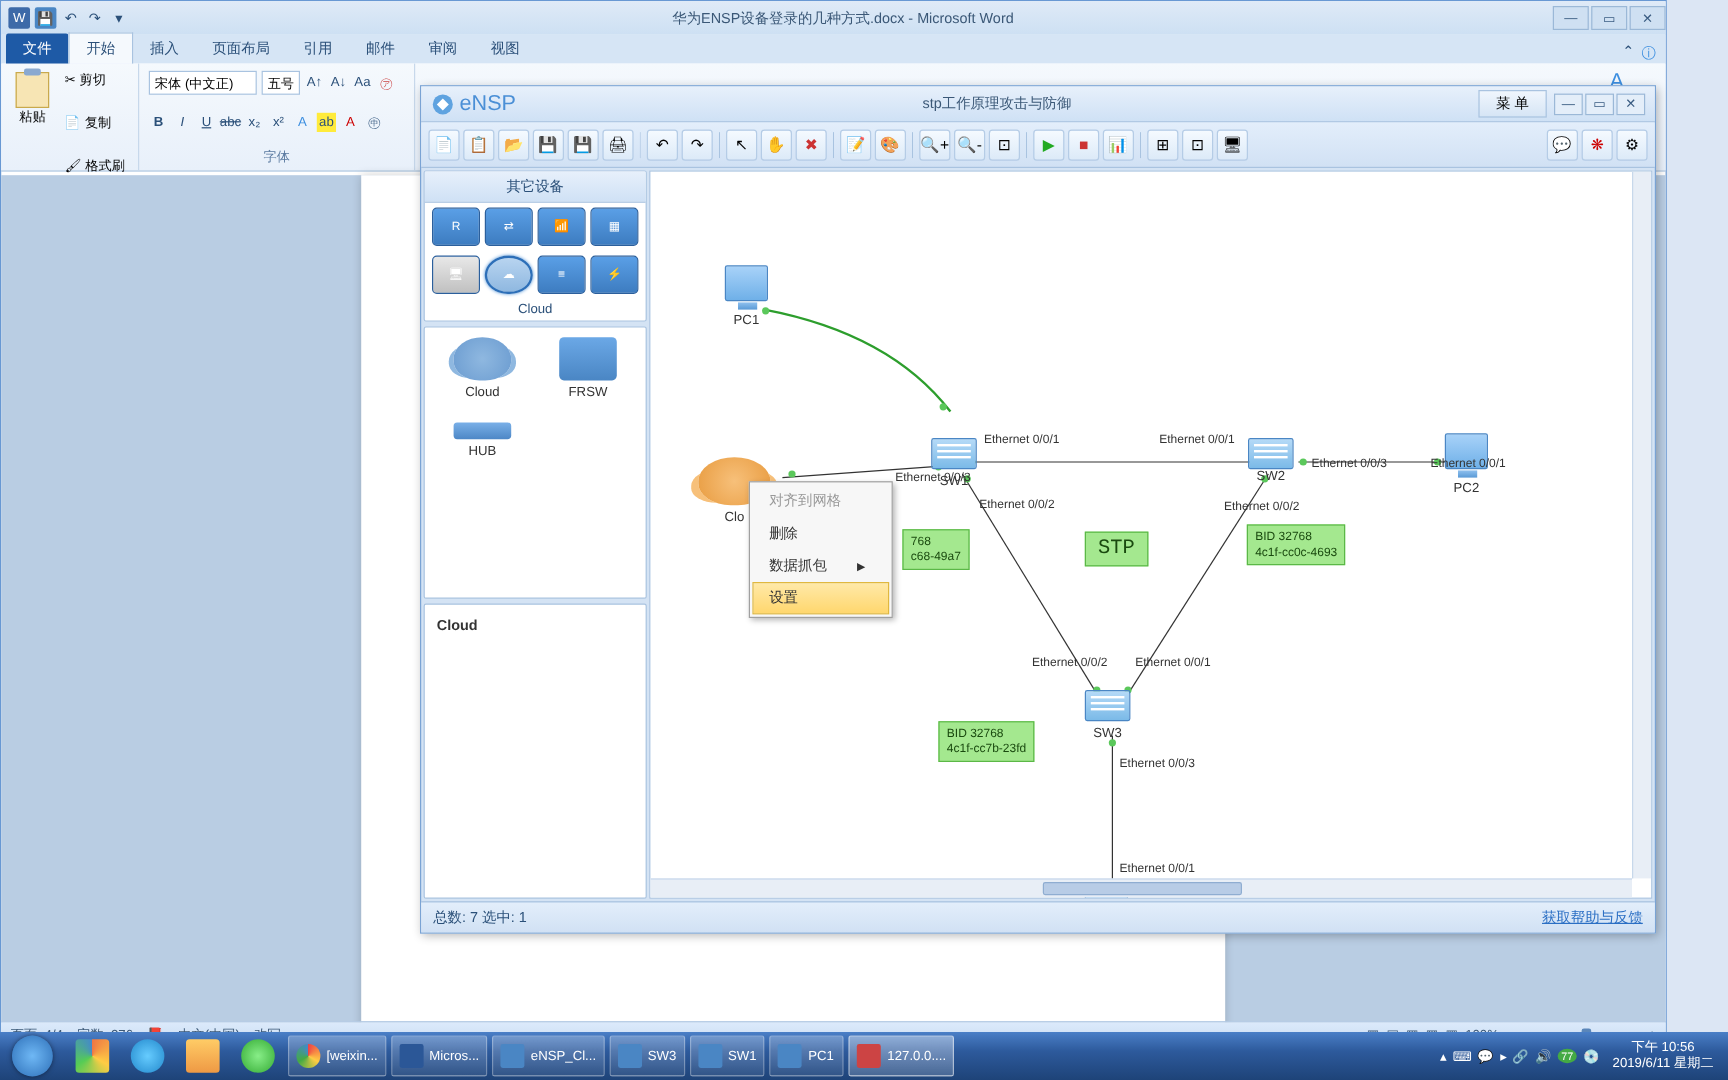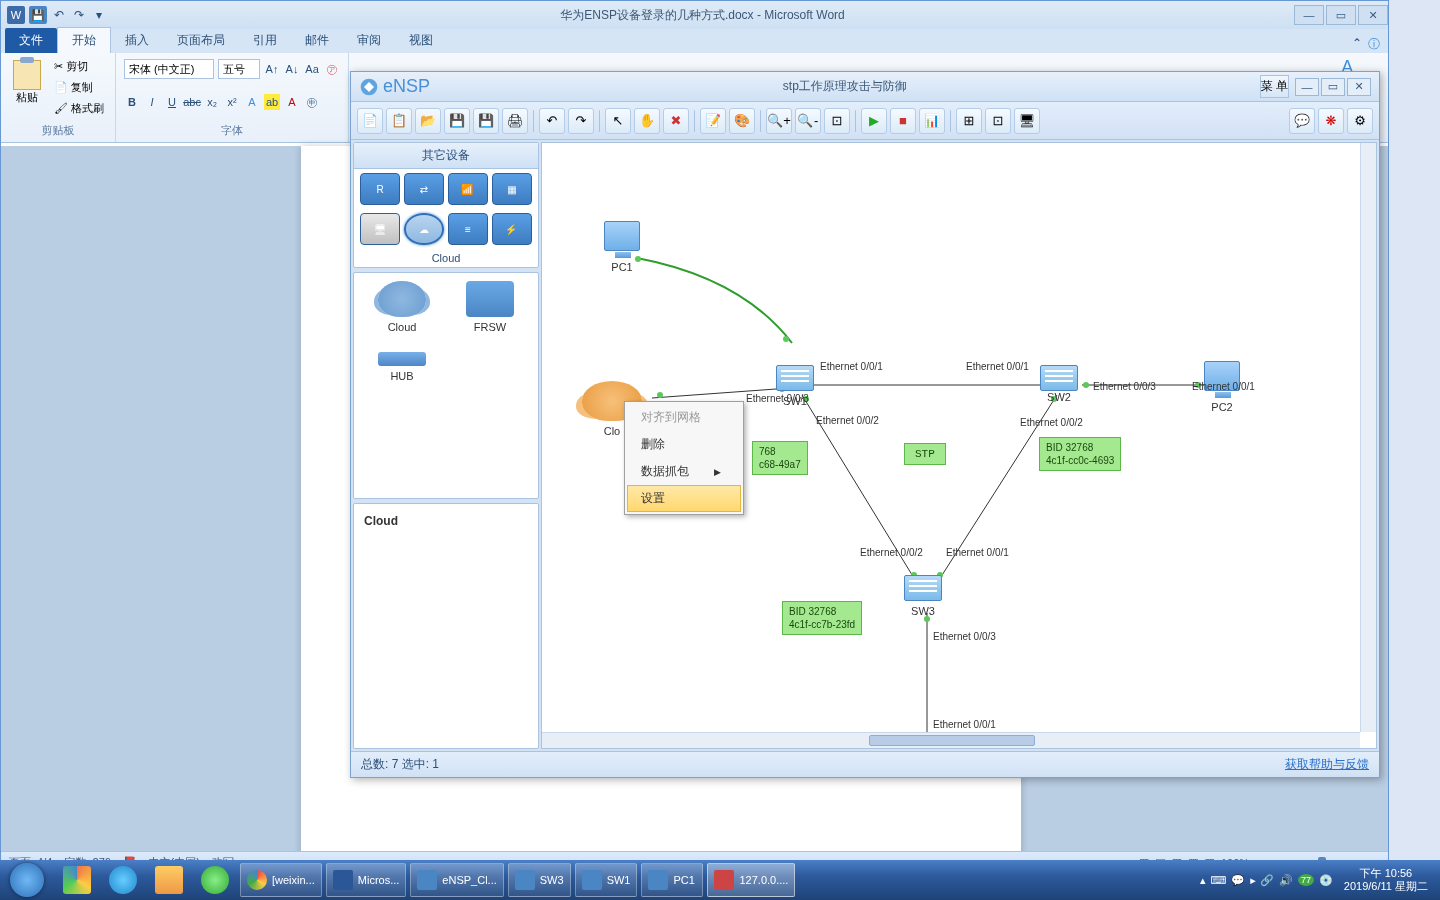--- a/index.html
+++ b/index.html
@@ -22,38 +22,38 @@
 
 .ribbon-body { height:90px; background:linear-gradient(#f5f9fd,#e8f0fa); border-bottom:1px solid #a9c3e0; display:flex; font-size:11px; }
 .rb-group { border-right:1px solid #c7d8eb; padding:4px 8px; display:flex; flex-direction:column; justify-content:space-between; }
 .rb-group-label { text-align:center; color:#5a7aa0; font-size:11px; }
 .rb-row { display:flex; align-items:center; gap:4px; margin:2px 0; }
 .rb-btn { padding:2px 3px; border-radius:2px; }
 .paste-big { width:36px; height:50px; display:flex; flex-direction:column; align-items:center; justify-content:center; }
 .paste-ico { width:28px; height:30px; background:#f7e5b4; border:1px solid #c9a94c; position:relative; }
 .paste-ico::before { content:""; position:absolute; top:-4px; left:6px; width:14px; height:6px; background:#8aa9d0; border-radius:2px; }
 .combo { height:20px; border:1px solid #a9c3e0; background:#fff; padding:0 4px; font-size:11px; display:flex; align-items:center; }
-.combo.small { width:42px;font-family:Liberation Mono, monospace; }
+.combo.small { width:32px;font-family:Liberation Mono, monospace; }
 .ico { width:16px; height:16px; display:inline-flex; align-items:center; justify-content:center; color:#2b5079; }
 
 .word-doc { position:absolute; top:145px; left:0; right:0; bottom:22px; background:#b9cde3; }
 .word-page { position:absolute; top:0; left:300px; width:720px; height:900px; background:#fff; box-shadow:0 0 8px rgba(0,0,0,.2); }
 
 .word-status { position:absolute; bottom:0; left:0; right:0; height:22px; background:linear-gradient(#dceafb,#c6daf1); border-top:1px solid #a9c3e0; display:flex; align-items:center; font-size:11px; color:#3b5877; padding:0 8px; gap:12px; }
 .ws-right { margin-left:auto; display:flex; gap:6px; align-items:center; }
 .ws-zoom-slider { width:100px; height:3px; background:#8fadd1; position:relative; }
 .ws-zoom-slider::after { content:""; position:absolute; left:50%; top:-4px; width:8px; height:11px; background:#5a86ba; border-radius:2px; }
 
 
 .ensp { position:absolute; top:71px; left:350px; width:1030px; height:707px; background:#d4e3f4; border:1px solid #7aa3d4; box-shadow:2px 2px 8px rgba(0,0,0,.3); }
 .ensp-title { height:30px; background:linear-gradient(#e7f0fb,#cfe1f5); display:flex; align-items:center; padding:0 8px; border-bottom:1px solid #a9c3e0; }
 .ensp-logo { display:flex; align-items:center; gap:4px; color:#4a8fd6; font-weight:normal; font-size:18px; }
 .ensp-logo svg { width:20px; height:20px; }
 .ensp-title-text { flex:1; text-align:center; font-size:12px; color:#3b5877; }
-.ensp-menu-btn { padding:2px 0; background:linear-gradient(#f0f6fd,#d6e5f5); border:1px solid #a9c3e0; font-size:12px; margin-right:6px; }
+.ensp-menu-btn { padding:2px 14px; background:linear-gradient(#f0f6fd,#d6e5f5); border:1px solid #a9c3e0; font-size:12px; margin-right:6px; }
 .ensp-ctrls { display:flex; gap:2px; }
 .ec { width:24px; height:18px; background:#e4eef9; border:1px solid #9bb8d7; display:flex; align-items:center; justify-content:center; font-size:11px; color:#3a5c82; }
 
 .ensp-toolbar { height:38px; background:linear-gradient(#e3eefb,#d1e1f4); border-bottom:1px solid #a9c3e0; display:flex; align-items:center; padding:0 6px; gap:3px; }
 .tbtn { width:26px; height:26px; background:linear-gradient(#f5faff,#dceaf8); border:1px solid #b5cce6; border-radius:3px; display:flex; align-items:center; justify-content:center; font-size:13px; }
 .tbtn.sep { width:0; border:none; border-left:1px solid #a9c3e0; height:22px; background:none; margin:0 2px; }
 
 .ensp-body { position:absolute; top:68px; bottom:26px; left:0; right:0; display:flex; }
 .ensp-left { width:190px; display:flex; flex-direction:column; gap:4px; padding:2px; }
 .panel { background:#fff; border:1px solid #a9c3e0; border-radius:2px; }
@@ -79,21 +79,21 @@
 .net-line-svg { position:absolute; top:0; left:0; width:100%; height:100%; pointer-events:none; }
 .net-dot { position:absolute; width:6px; height:6px; background:#5bc85b; border-radius:50%; margin:-3px; }
 .net-node { position:absolute; display:flex; flex-direction:column; align-items:center; font-size:11px; color:#333; }
 .pc-ico { width:36px; height:30px; background:linear-gradient(#a8d2f8,#6fb0e8); border:1px solid #4a86c4; border-radius:2px; position:relative; }
 .pc-ico::after { content:""; position:absolute; bottom:-8px; left:10px; width:16px; height:6px; background:linear-gradient(#8fc0ee,#5a9ad6); }
 .sw-ico { width:38px; height:26px; background:linear-gradient(#b5daf7,#7bbae8); border:1px solid #4a86c4; border-radius:2px; position:relative; }
 .sw-ico::before { content:""; position:absolute; top:4px; left:4px; right:4px; height:2px; background:#fff; box-shadow:0 5px 0 #fff, 0 10px 0 #fff; }
 .cloud-ico-big { width:60px; height:40px; background:radial-gradient(circle,#f7c07a,#e89b3f); border-radius:50% 50% 45% 45%; box-shadow:-12px 4px 0 -6px #f7c07a, 12px 4px 0 -6px #f7c07a; }
 .port-lbl { position:absolute; font-size:10px; color:#333; white-space:nowrap; }
 .info-box { position:absolute; background:#a4e88f; border:1px solid #5bb847; padding:3px 6px; font-size:10px; font-family:"Courier New",monospace; color:#1a4a0f; line-height:1.3; }
-.stp-box { position:absolute; background:#a4e88f; border:1px solid #5bb847; padding:4px 10px; font-size:11px; font-family:"Courier New",monospace; color:#1a4a0f;text-align:center; }
+.stp-box { position:absolute; background:#a4e88f; border:1px solid #5bb847; padding:4px 10px; font-size:17px; font-family:"Courier New",monospace; color:#1a4a0f;text-align:center; }
 
 
 .ctx-menu { position:absolute; background:#f7f7f7; border:1px solid #a0a0a0; box-shadow:2px 2px 5px rgba(0,0,0,.3); font-size:12px; min-width:120px; padding:2px; }
 .ctx-item { padding:5px 20px 5px 14px; color:#333; display:flex; align-items:center; }
 .ctx-item.disabled { color:#999; }
 .ctx-item.hover { background:linear-gradient(#ffe9a8,#ffd76e); border:1px solid #e0b83f; padding:4px 19px 4px 13px; }
 .ctx-item .arrow { margin-left:auto; font-size:9px; }
 
 .ensp-status { position:absolute; bottom:0; left:0; right:0; height:26px; background:linear-gradient(#e3eefb,#d1e1f4); border-top:1px solid #a9c3e0; display:flex; align-items:center; padding:0 10px; font-size:12px; color:#2b5079; }
 .ensp-status .right { margin-left:auto; color:#2b6fc4; text-decoration:underline; cursor:pointer; }
@@ -145,21 +145,21 @@
     </div>
   </div>
 
   <div class="ribbon-body">
     <div class="rb-group">
       <div style="display:flex;gap:6px">
         <div class="paste-big">
           <div class="paste-ico"></div>
           <span>粘贴</span>
         </div>
-        <div style="display:flex;flex-direction:column;gap:2px;font-size:11px">
+        <div style="display:flex;flex-direction:column;gap:17px;font-size:11px">
           <div class="rb-btn">✂ <span>剪切</span></div>
           <div class="rb-btn">📄 <span>复制</span></div>
           <div class="rb-btn">🖌 <span>格式刷</span></div>
         </div>
       </div>
       <div class="rb-group-label">剪贴板</div>
     </div>
     <div class="rb-group" style="min-width:230px">
       <div class="rb-row">
         <div class="combo" style="width:90px">宋体 (中文正)</div>

